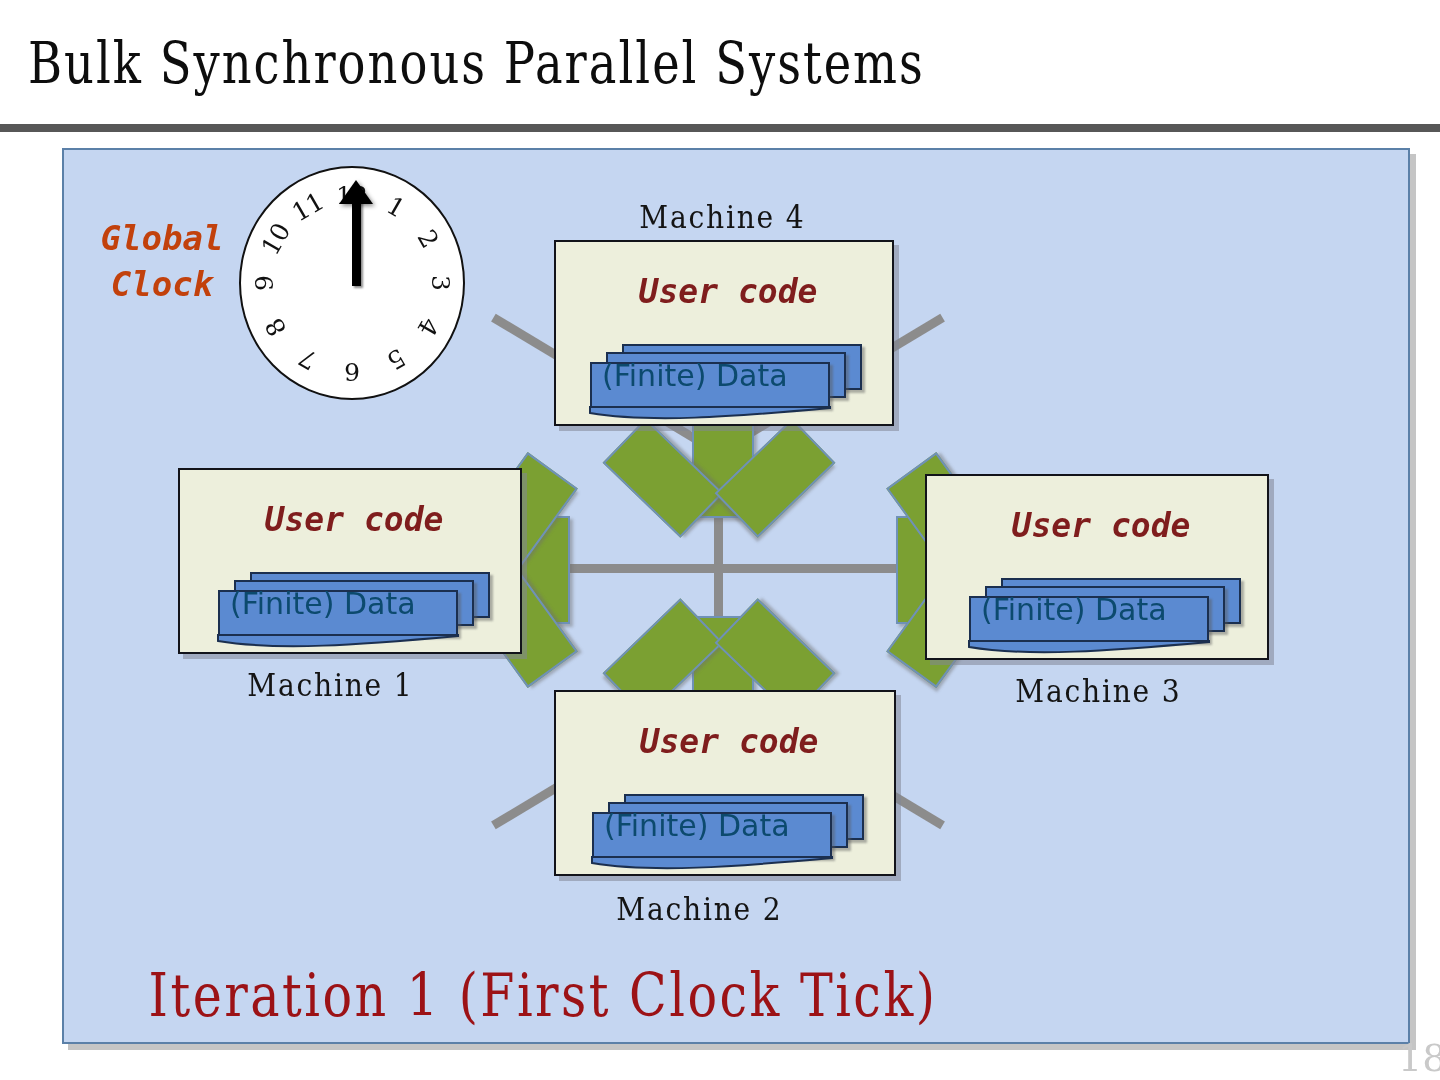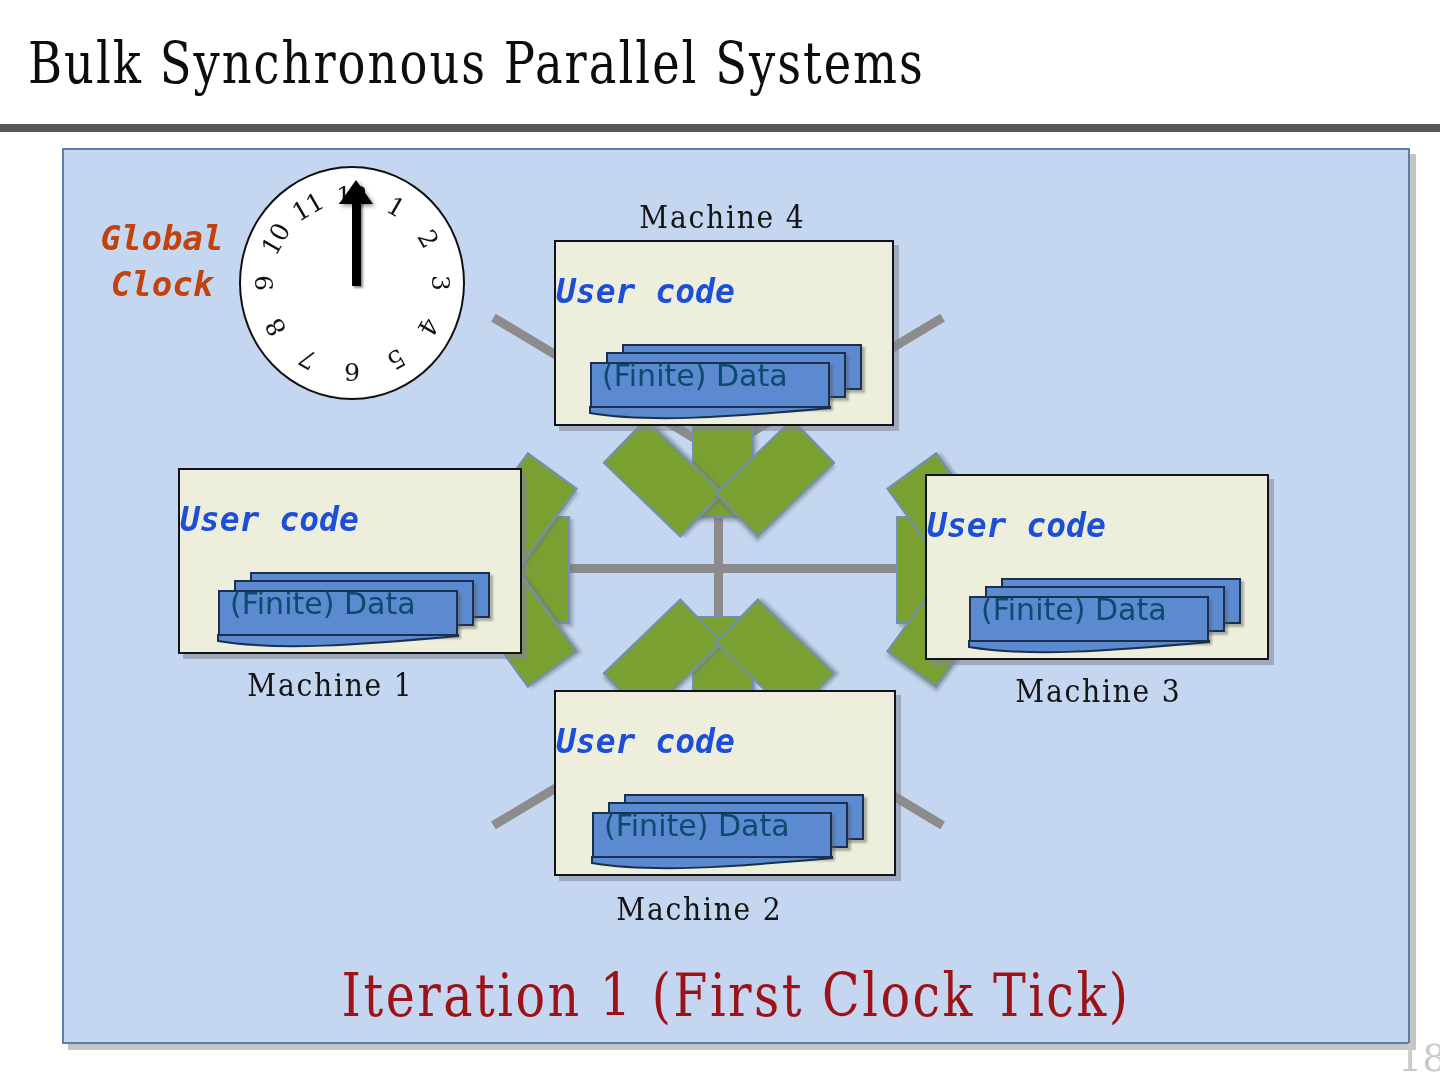--- a/index.html
+++ b/index.html
@@ -142,27 +142,28 @@
     font-family: "DejaVu Serif", serif;
     font-size: 32px;
     letter-spacing: 2px;
     color: #141414;
     white-space: nowrap;
     transform: scaleX(0.88);
     z-index: 6;
   }
   .user-code {
     position: absolute;
-    left: 0;
+    left: 8px;
     right: 0;
+    text-align: center;
     font-family: "DejaVu Sans Mono", monospace;
     font-weight: bold;
     font-style: italic;
     font-size: 33px;
-    color: #1d4ed8;
+    color: #7f1d1d;
     white-space: nowrap;
   }
 
   
   .data-stack {
     position: absolute;
     width: 276px;
     height: 64px;
   }
   .data-card {
@@ -221,21 +222,21 @@
     box-sizing: border-box;
     box-shadow: 3px 3px 3px rgba(110,110,110,0.45);
   }
 
   
   #iteration-caption {
     position: absolute;
     left: 62px;
     top: 960px;
     width: 1348px;
-    text-align: center;
+    text-align: left;
     font-family: "DejaVu Serif", serif;
     font-size: 60px;
     letter-spacing: 3px;
     color: #9c1216;
     white-space: nowrap;
     z-index: 7;
   }
   #iteration-caption span { display: inline-block; transform: scaleX(0.82); }
 </style>
 </head>

